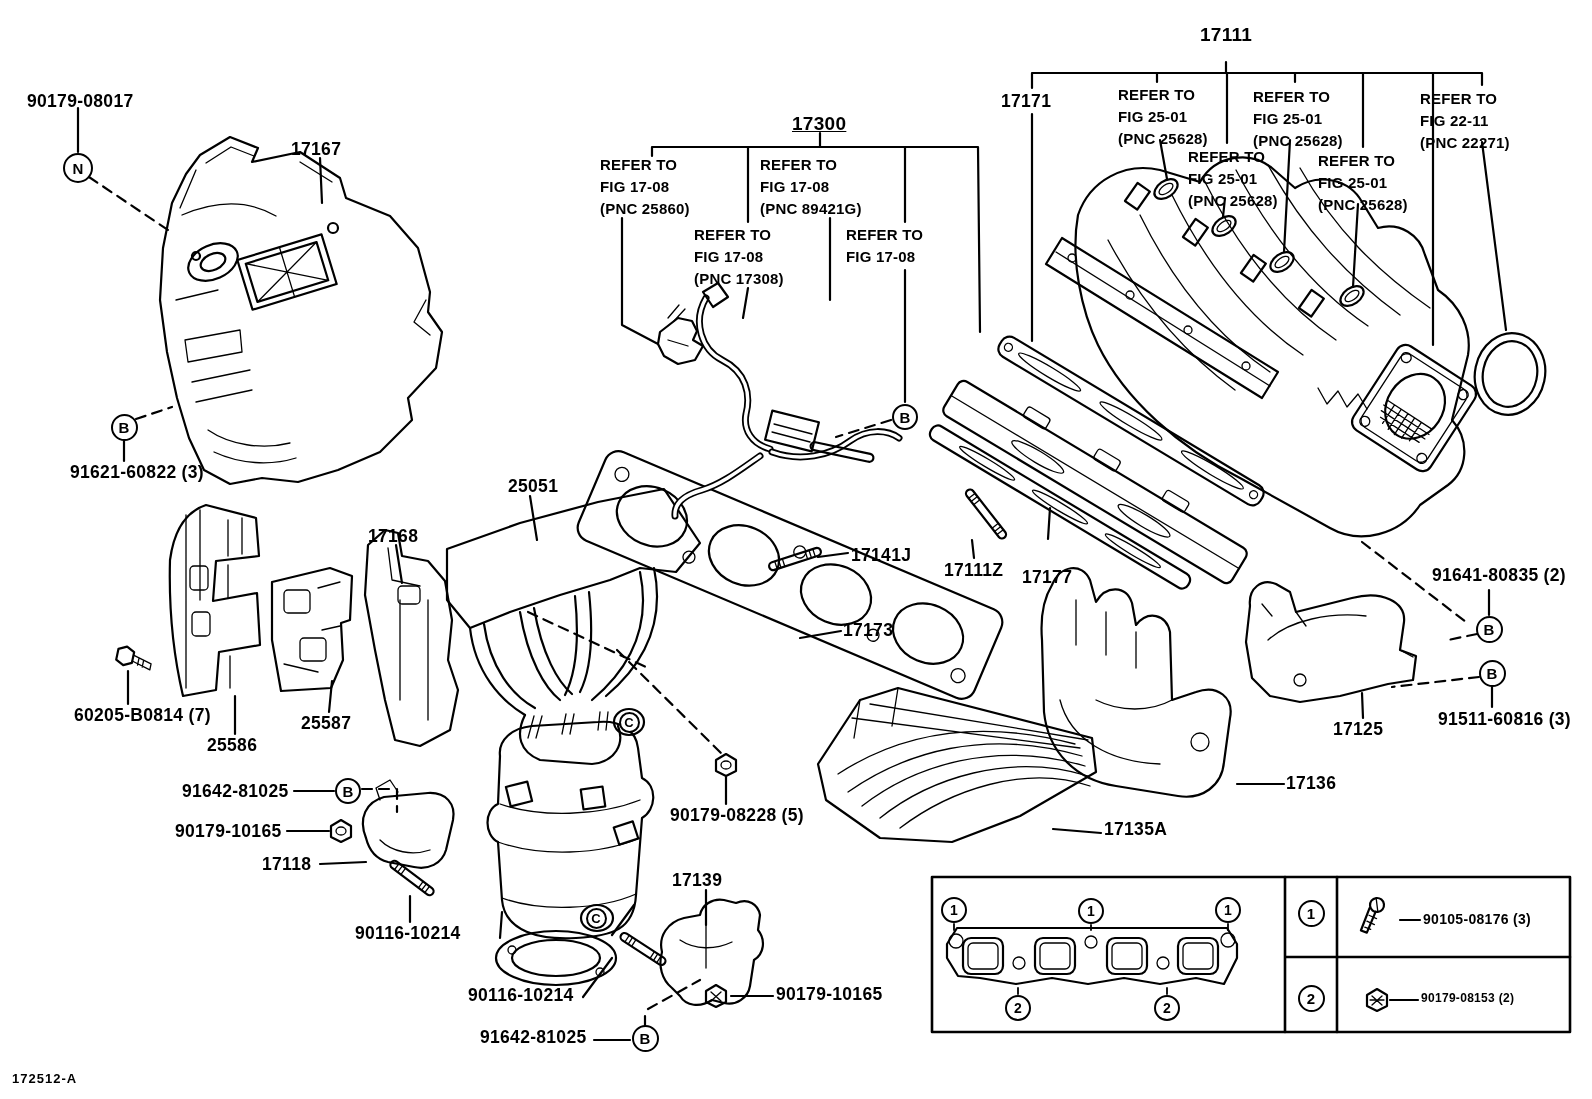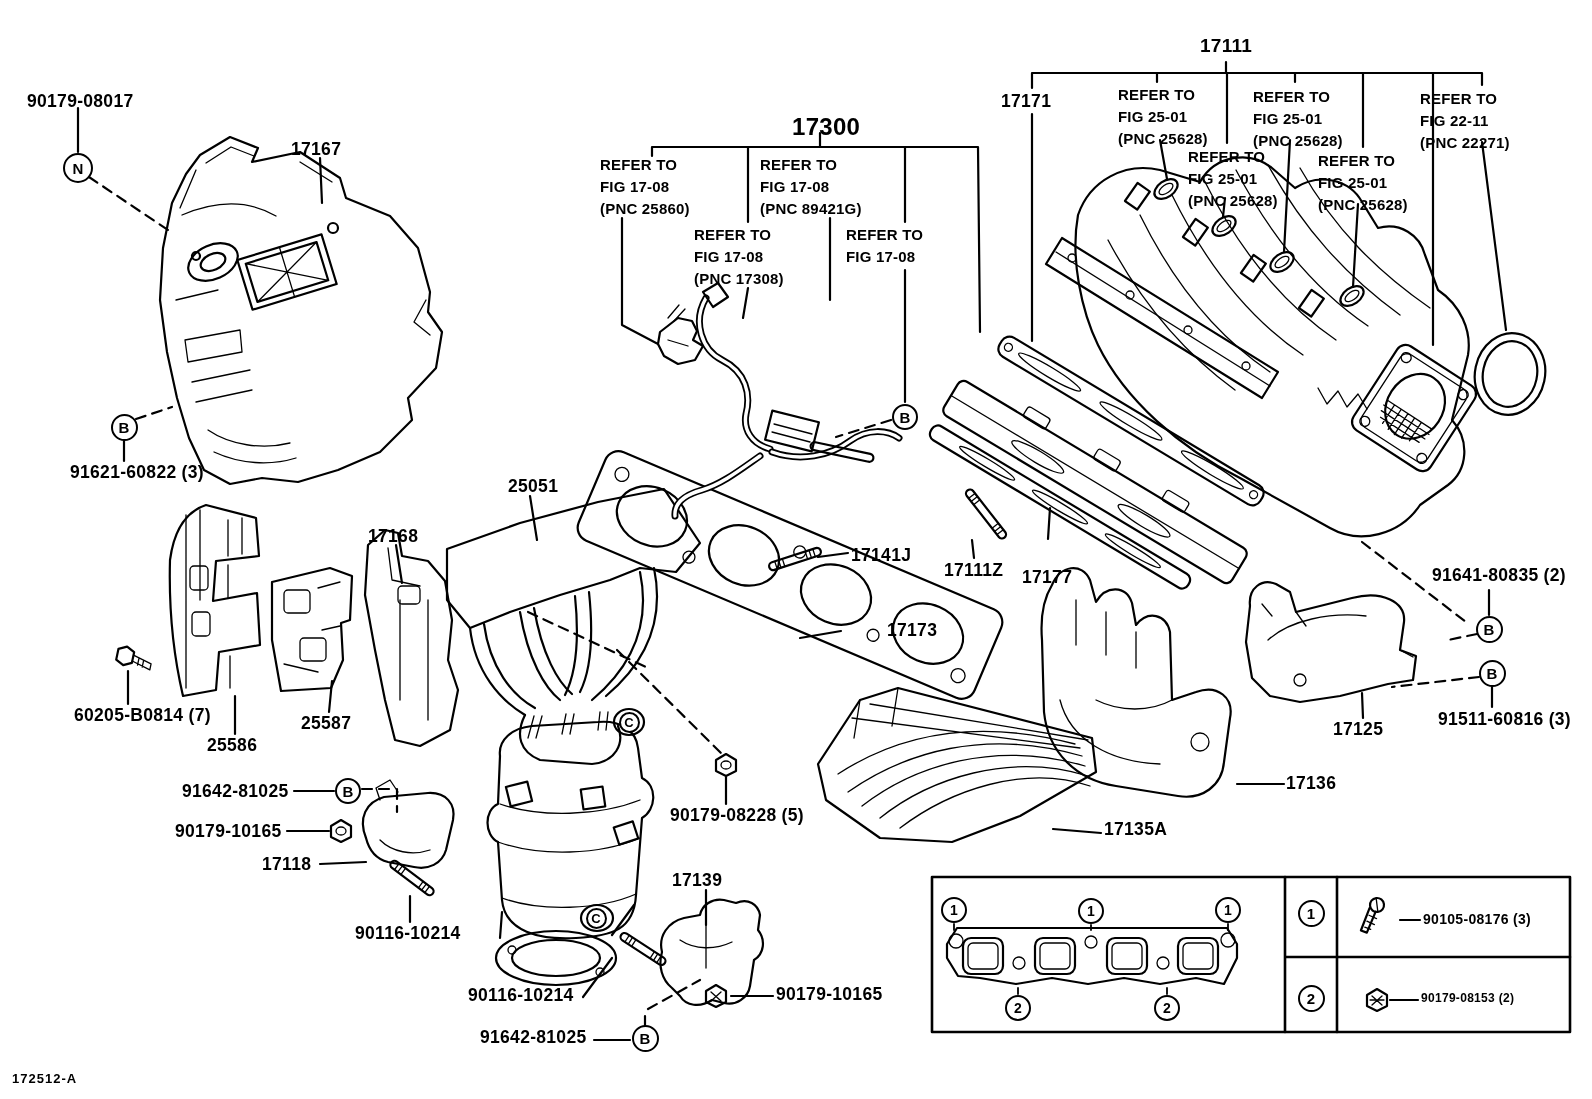--- a/index.html
+++ b/index.html
@@ -335,30 +335,30 @@
     <circle class="thin" cx="956" cy="941" r="7"></circle>
         <circle class="thin" cx="1228" cy="940" r="7"></circle>
 
     <path class="leader" d="M954,924 V930 M1091,925 V930 M1228,924 V930 M1018,988 V994 M1167,988 V994"></path>
   </g>
 </svg>
 
 <div id="labels-layer">
       <div class="plabel" style="left: 27px; top: 92px;">90179-08017</div>
       <div class="plabel" style="left: 291px; top: 140px;">17167</div>
-      <div class="plabel" style="left: 792px; top: 114px; font-size: 24px;">17300</div>
-      <div class="plabel" style="left: 1200px; top: 36px; font-size: 19px;">17111</div>
+      <div class="plabel" style="left: 792px; top: 114px; font-size: 19px; text-decoration: underline;">17300</div>
+      <div class="plabel" style="left: 1200px; top: 25px; font-size: 19px;">17111</div>
       <div class="plabel" style="left: 1001px; top: 92px;">17171</div>
       <div class="plabel" style="left: 70px; top: 463px;">91621-60822 (3)</div>
       <div class="plabel" style="left: 508px; top: 477px;">25051</div>
       <div class="plabel" style="left: 368px; top: 527px;">17168</div>
       <div class="plabel" style="left: 851px; top: 546px;">17141J</div>
       <div class="plabel" style="left: 944px; top: 561px;">17111Z</div>
       <div class="plabel" style="left: 1022px; top: 541px; margin-top: 27px;">17177</div>
-      <div class="plabel" style="left: 843px; top: 621px; margin-left: 44px;">17173</div>
+      <div class="plabel" style="left: 843px; top: 621px;">17173</div>
       <div class="plabel" style="left: 1432px; top: 566px;">91641-80835 (2)</div>
       <div class="plabel" style="left: 74px; top: 706px;">60205-B0814 (7)</div>
       <div class="plabel" style="left: 301px; top: 714px;">25587</div>
       <div class="plabel" style="left: 207px; top: 736px;">25586</div>
       <div class="plabel" style="left: 182px; top: 782px;">91642-81025</div>
       <div class="plabel" style="left: 175px; top: 822px;">90179-10165</div>
       <div class="plabel" style="left: 262px; top: 855px;">17118</div>
       <div class="plabel" style="left: 355px; top: 924px;">90116-10214</div>
       <div class="plabel" style="left: 670px; top: 806px;">90179-08228 (5)</div>
       <div class="plabel" style="left: 1104px; top: 820px;">17135A</div>

